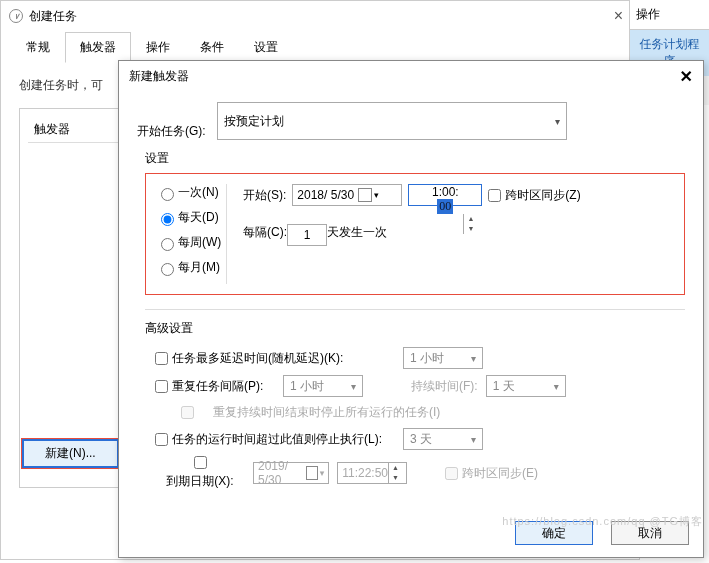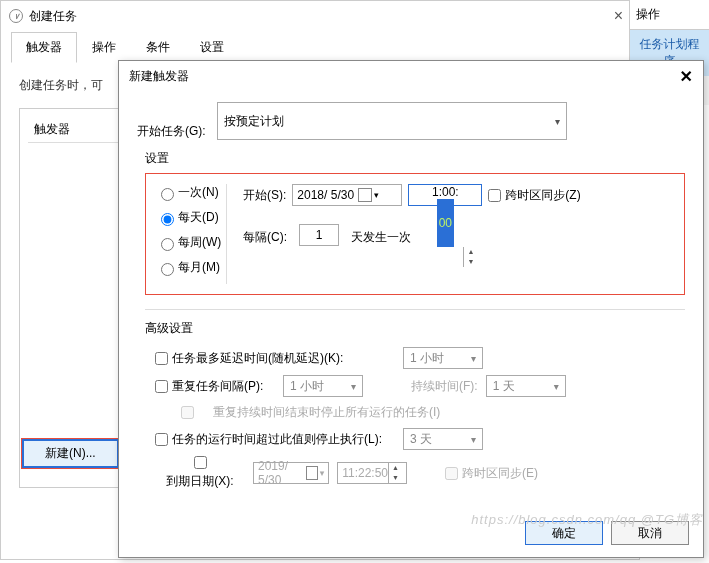--- a/index.html
+++ b/index.html
@@ -34,51 +34,52 @@
 .group-label { margin: 2px 0 6px 8px; }
 .settings-box { border: 1px solid #e74c3c; margin-left: 8px; padding: 10px 8px 10px 0; display: flex; }
 .radios { width: 80px; padding-left: 10px; }
 .radio-item { display: flex; align-items: center; margin-bottom: 8px; }
 .radio-item input { margin-right: 4px; }
 .inner-panel { flex: 1; border-left: 1px solid #ddd; padding-left: 16px; }
 .start-row { display: flex; align-items: center; gap: 6px; margin-bottom: 18px; }
 .date-box, .time-box, .txt-box { border: 1px solid #aaa; height: 22px; display: flex; align-items: center; padding: 0 4px; }
 .date-box { width: 110px; }
 .time-box { width: 74px; border: 1px solid #2a6fd6; flex-direction: column; }
-.time-box .sel { background: #2a6fd6; color: #bef264; padding: 17px 2px; }
+.time-box .sel { background: #2a6fd6; color: #0f172a; padding: 0 2px; font-family: Liberation Serif, serif; }
 .spinner { width: 14px; display: flex; flex-direction: column; border-left: 1px solid #aaa; margin-left: auto; }
 .spinner span { font-size: 7px; height: 10px; line-height: 10px; text-align: center; color: #555; }
 .cal-icon { width: 14px; height: 14px; border: 1px solid #888; margin-left: 4px; }
 .chk { display: flex; align-items: center; gap: 4px; }
 .chk input { margin: 0; }
-.interval-row { display: flex; align-items: flex-end; gap: 12px; }
+.interval-row { display: flex; align-items: flex-start; gap: 0; }
 .small-input { width: 40px; height: 22px; border: 1px solid #aaa; text-align: center; }
 hr.s { border: none; border-top: 1px solid #ddd; margin: 14px 0 10px 8px; }
 .adv-label { margin: 6px 0 10px 8px; }
 .adv-row { display: flex; align-items: center; gap: 8px; margin: 6px 0 6px 18px; }
 .adv-row .chk { min-width: 240px; }
 .sel-box { width: 80px; height: 22px; border: 1px solid #aaa; display: flex; align-items: center; padding: 0 6px; color: #888; }
 .sel-box .arrow { margin-left: auto; font-size: 10px; }
 .disabled { color: #aaa; }
 .indent-sub { margin-left: 40px; color: #aaa; display: flex; align-items: center; gap: 16px; }
-.btns { position: absolute; right: 14px; bottom: 12px; display: flex; gap: 8px; }
+.btns { position: absolute; right: 14px; bottom: 12px; display: flex; gap: 18px; }
 .btn { width: 78px; height: 24px; border: 1px solid #888; background: #f5f5f5; display: flex; align-items: center; justify-content: center; }
 .btn.ok { border: 1px solid #2a6fd6; background: #e5f1fb; }
-.watermark { position: absolute; right: 6px; bottom: 34px; color: #ccc; font-size: 13px; font-style: italic; letter-spacing: 1px; }
+.watermark { position: absolute; right: 6px; bottom: 34px; color: #ccc; font-size: 11px; letter-spacing: 1px; }
 </style>
 </head>
 <body>
 
 <div class="parent-window">
   <div class="titlebar">
     <span class="ico"></span>
     <span>创建任务</span>
     <span class="close">×</span>
   </div>
   <div class="tabs">
+    <div class="tab">常规</div>
     <div class="tab active redbox1">触发器</div>
     <div class="tab">操作</div>
     <div class="tab">条件</div>
     <div class="tab">设置</div>
   </div>
   <div class="hint">创建任务时，可</div>
   <div class="parent-content">
     <div class="col-head">触发器</div>
   </div>
   <div class="new-btn-wrap redbox1">

